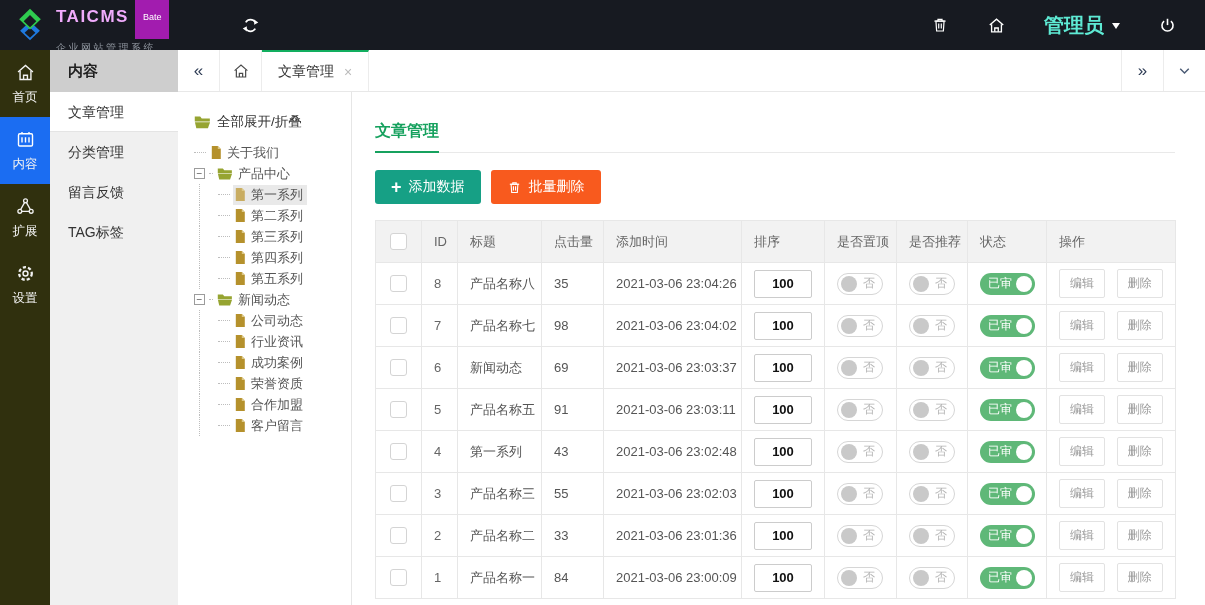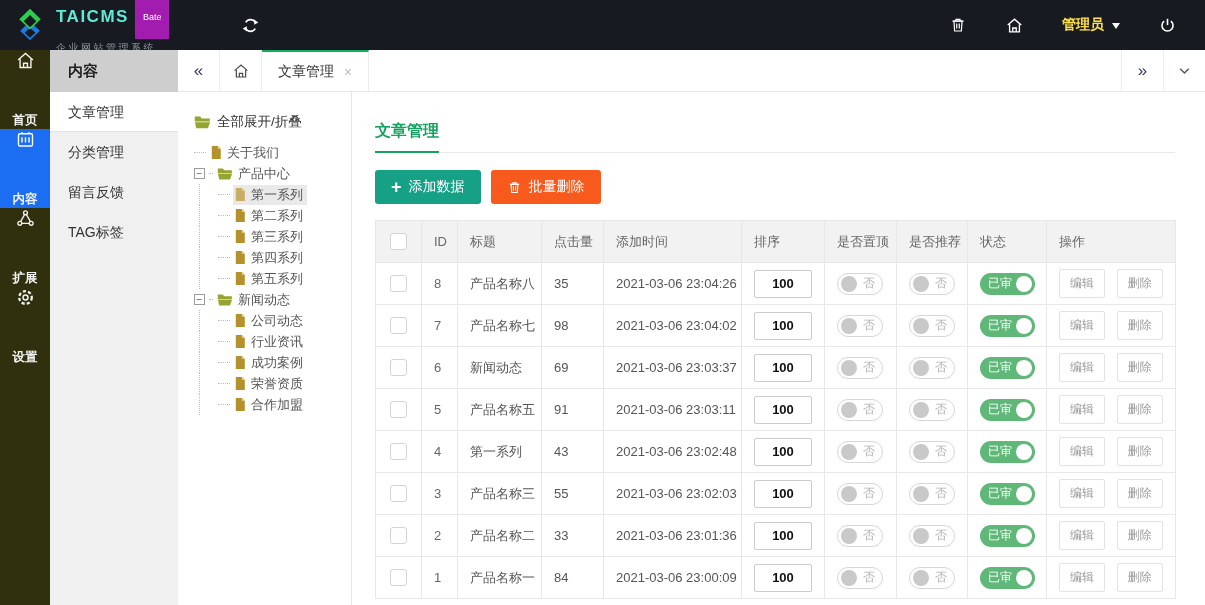--- a/index.html
+++ b/index.html
@@ -5,37 +5,37 @@
   * { margin:0; padding:0; box-sizing:border-box; }
   html,body { width:1205px; height:605px; overflow:hidden; background:#fff;
     font-family:"Liberation Sans","DejaVu Sans",sans-serif; }
   .app { width:1205px; height:605px; display:flex; flex-direction:column; }
 
   
   .topbar { height:50px; background:#171a21; display:flex; align-items:center; flex:0 0 50px; }
   .brand { display:flex; align-items:center; gap:8px; margin-left:12px; }
   .brand-text { display:flex; flex-direction:column; }
   .brand-line1 { display:flex; align-items:center; gap:6px; }
-  .brand-name { color:#5eead4; font-weight:bold; font-size:17px; letter-spacing:1.5px; }
+  .brand-name { color:#f0abfc; font-weight:bold; font-size:17px; letter-spacing:1.5px; }
   .brand-badge { background:#a21caf; color:#fff; font-size:9px; padding:16px 8px; border-radius:0; line-height:12px; }
   .brand-sub { color:#8f959e; font-size:10px; letter-spacing:2.5px; margin-top:2px; }
   .refresh-btn { margin-left:72px; background:none; border:none; cursor:pointer; display:flex; }
   .topbar-right { margin-left:auto; margin-right:28px; display:flex; align-items:center; gap:38px; }
   .tb-btn { background:none; border:none; cursor:pointer; display:flex; align-items:center; }
   .user-menu { display:flex; align-items:center; gap:8px; cursor:pointer; }
-  .user-name { color:#fde047; font-size:14px; font-weight:600; }
+  .user-name { color:#5eead4; font-size:20px; font-weight:600; }
   .caret-down { width:0; height:0; border:4.5px solid transparent; border-top:6px solid #fff; margin-top:5px; }
 
   
   .main { flex:1; display:flex; min-height:0; }
 
   
   .rail { width:50px; background:#30300e; flex:0 0 50px; }
-  .rail-item { height:79px; display:flex; flex-direction:column; align-items:center; justify-content:space-between;
-    gap:6px; color:#f2f2f2; cursor:pointer;font-weight:bold; }
+  .rail-item { height:67px; display:flex; flex-direction:column; align-items:center; justify-content:center;
+    gap:6px; color:#f2f2f2; cursor:pointer; }
   .rail-item.active { background:#1b6df2; }
   .rail-label { font-size:12.5px; }
 
   
   .submenu { width:128px; flex:0 0 128px; background:#f0f0f0; }
   .submenu-title { height:42px; line-height:42px; background:#cecece; color:#222; font-weight:bold;
     font-size:15px; padding-left:18px; }
   .submenu-item { height:40px; line-height:40px; padding-left:18px; font-size:14px; color:#333; cursor:pointer; }
   .submenu-item.active { background:#fff; border-bottom:1px solid #e4e4e4; }
 
@@ -470,20 +470,35 @@
                   <span class="tree-ic file-ic">
                     <svg viewBox="0 0 20 24" width="12" height="15">
                       <path d="M3 1 h10 l5 5 v17 H3 z"></path>
                       <path d="M13 1 l5 5 h-5 z" fill="#ddc988"></path>
                     </svg>
                   </span>
                   <span class="tree-label">合作加盟</span>
                 </span>
               </div>
 
+              <div class="tree-row file lv1">
+                <span class="indent"></span>
+
+                <span class="stub"></span>
+                <span class="node">
+
+                  <span class="tree-ic file-ic">
+                    <svg viewBox="0 0 20 24" width="12" height="15">
+                      <path d="M3 1 h10 l5 5 v17 H3 z"></path>
+                      <path d="M13 1 l5 5 h-5 z" fill="#ddc988"></path>
+                    </svg>
+                  </span>
+                  <span class="tree-label">客户留言</span>
+                </span>
+              </div>
 
             </div>
         </div>
 
         <div class="content">
           <div class="title-wrap">
             <h2 class="page-title">文章管理</h2>
           </div>
           <div class="actions">
             <button class="btn btn-add">

